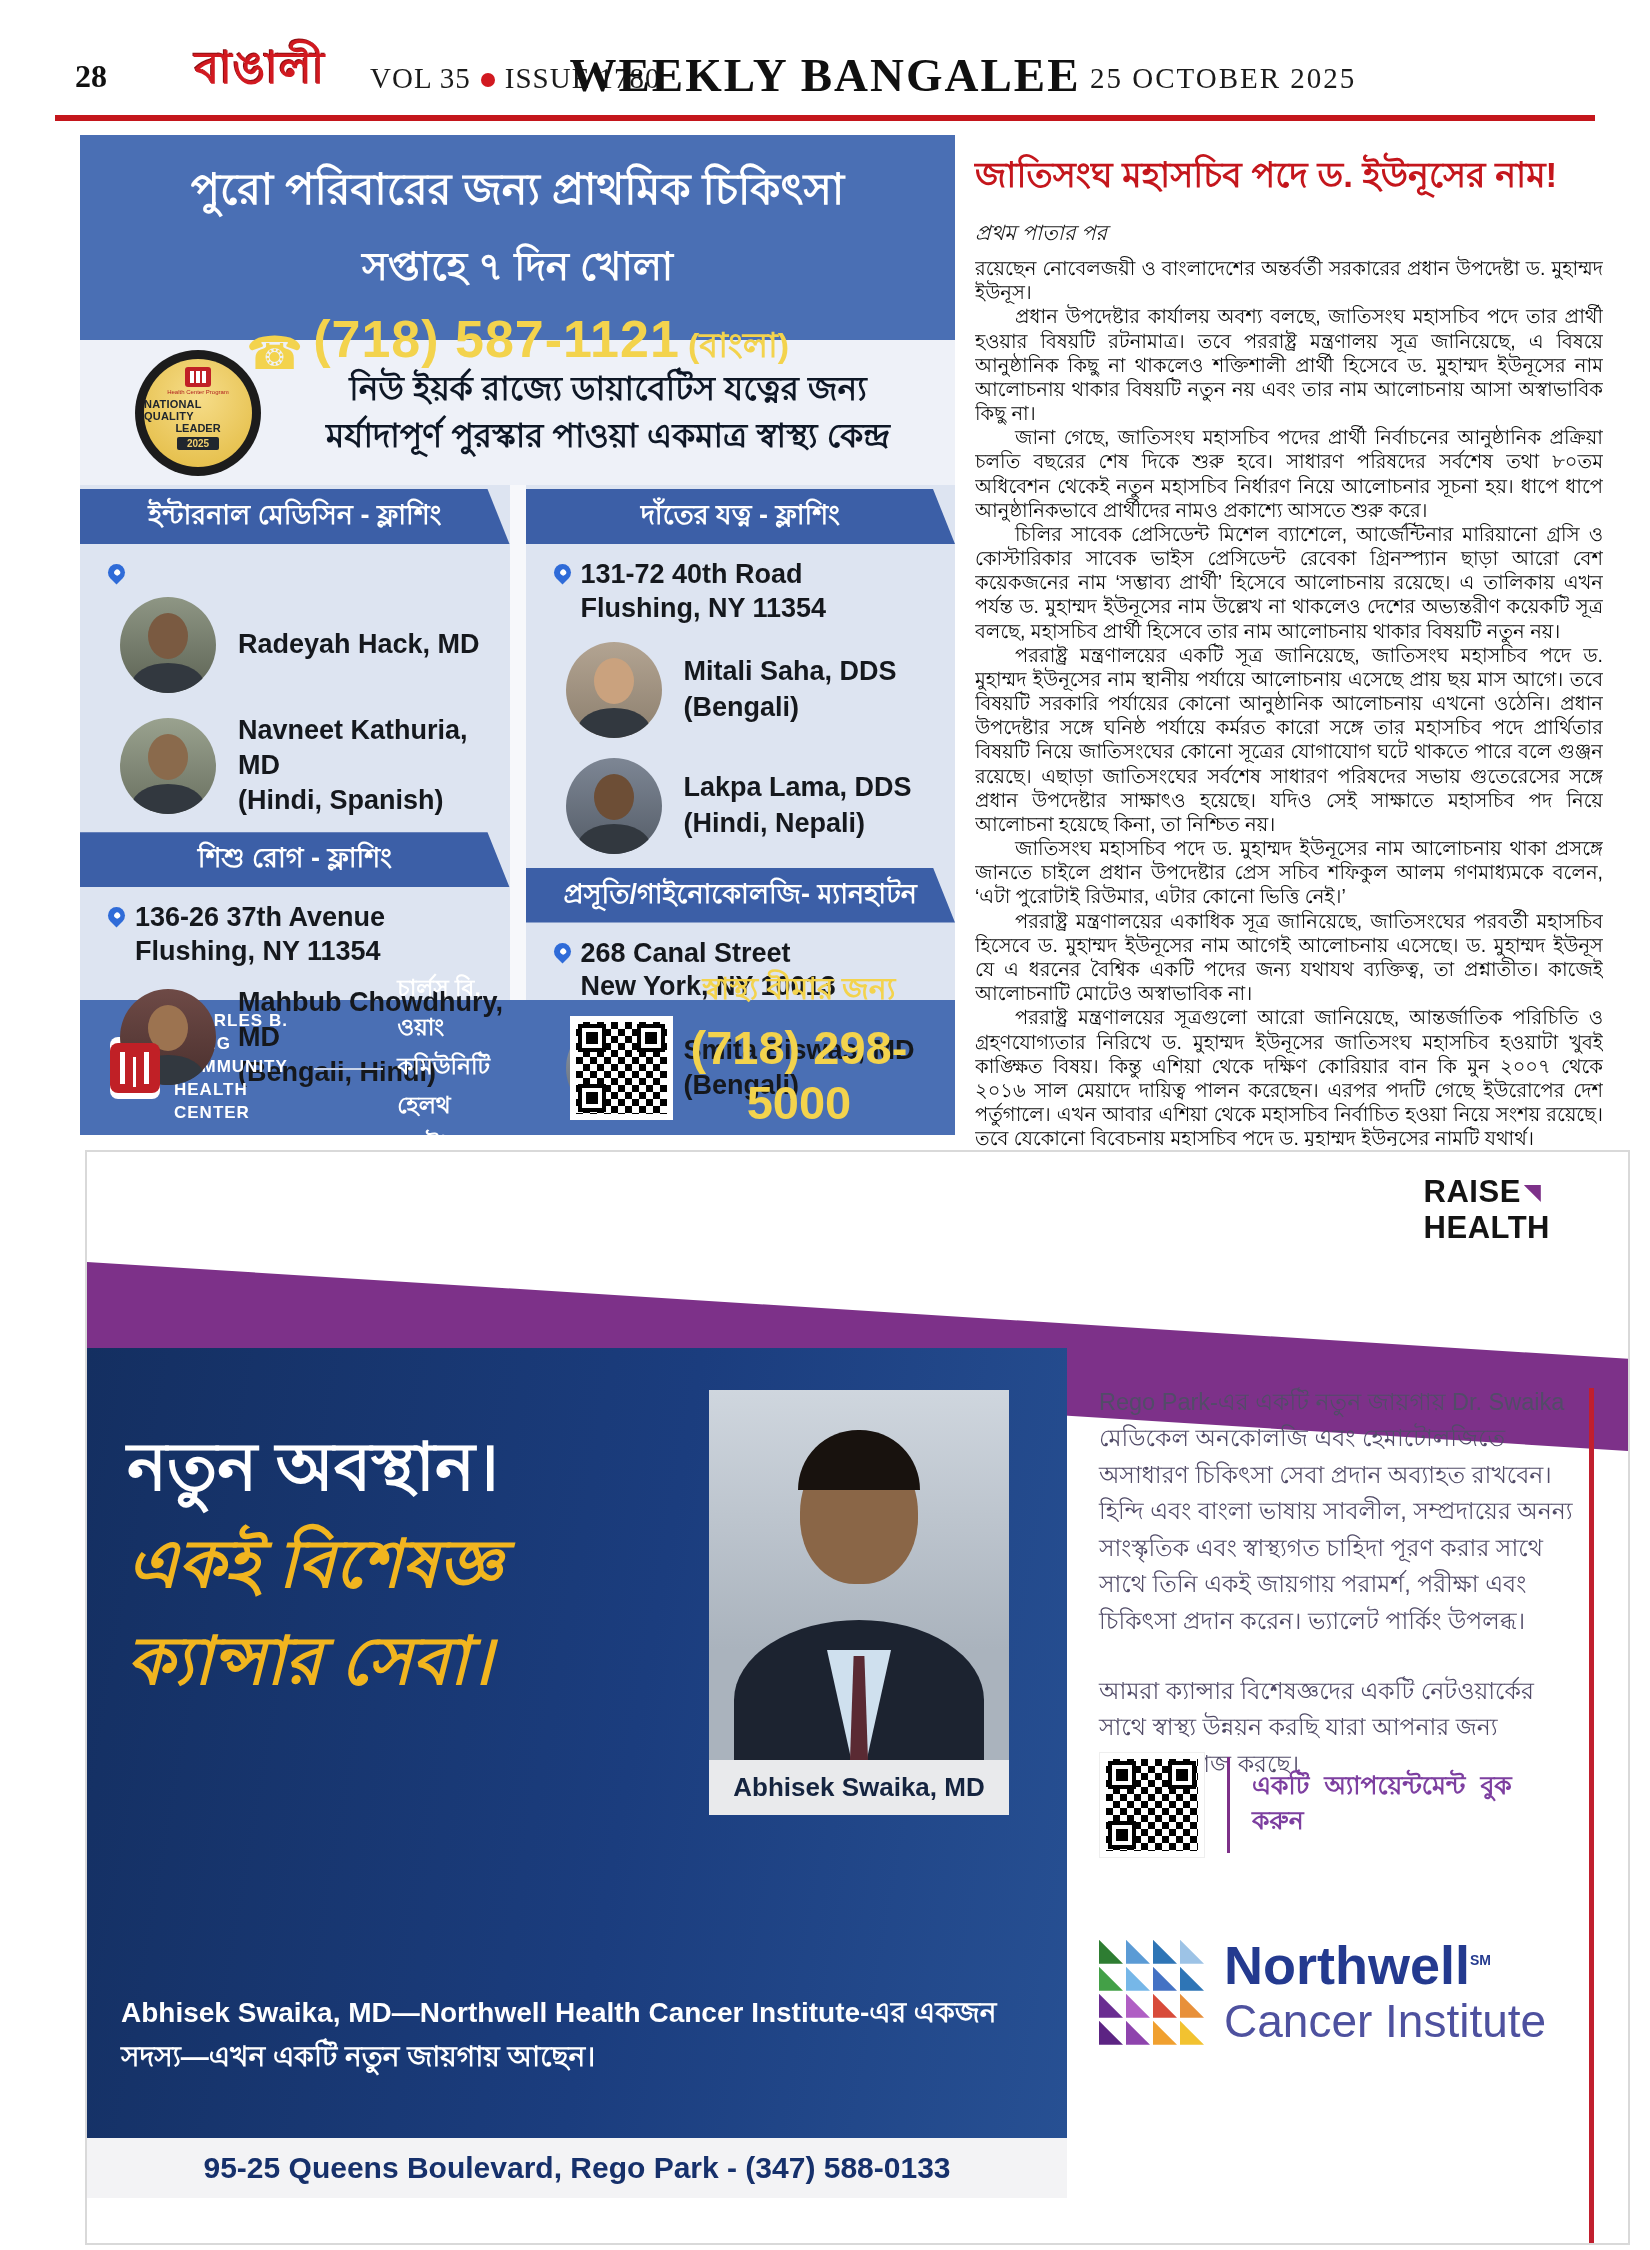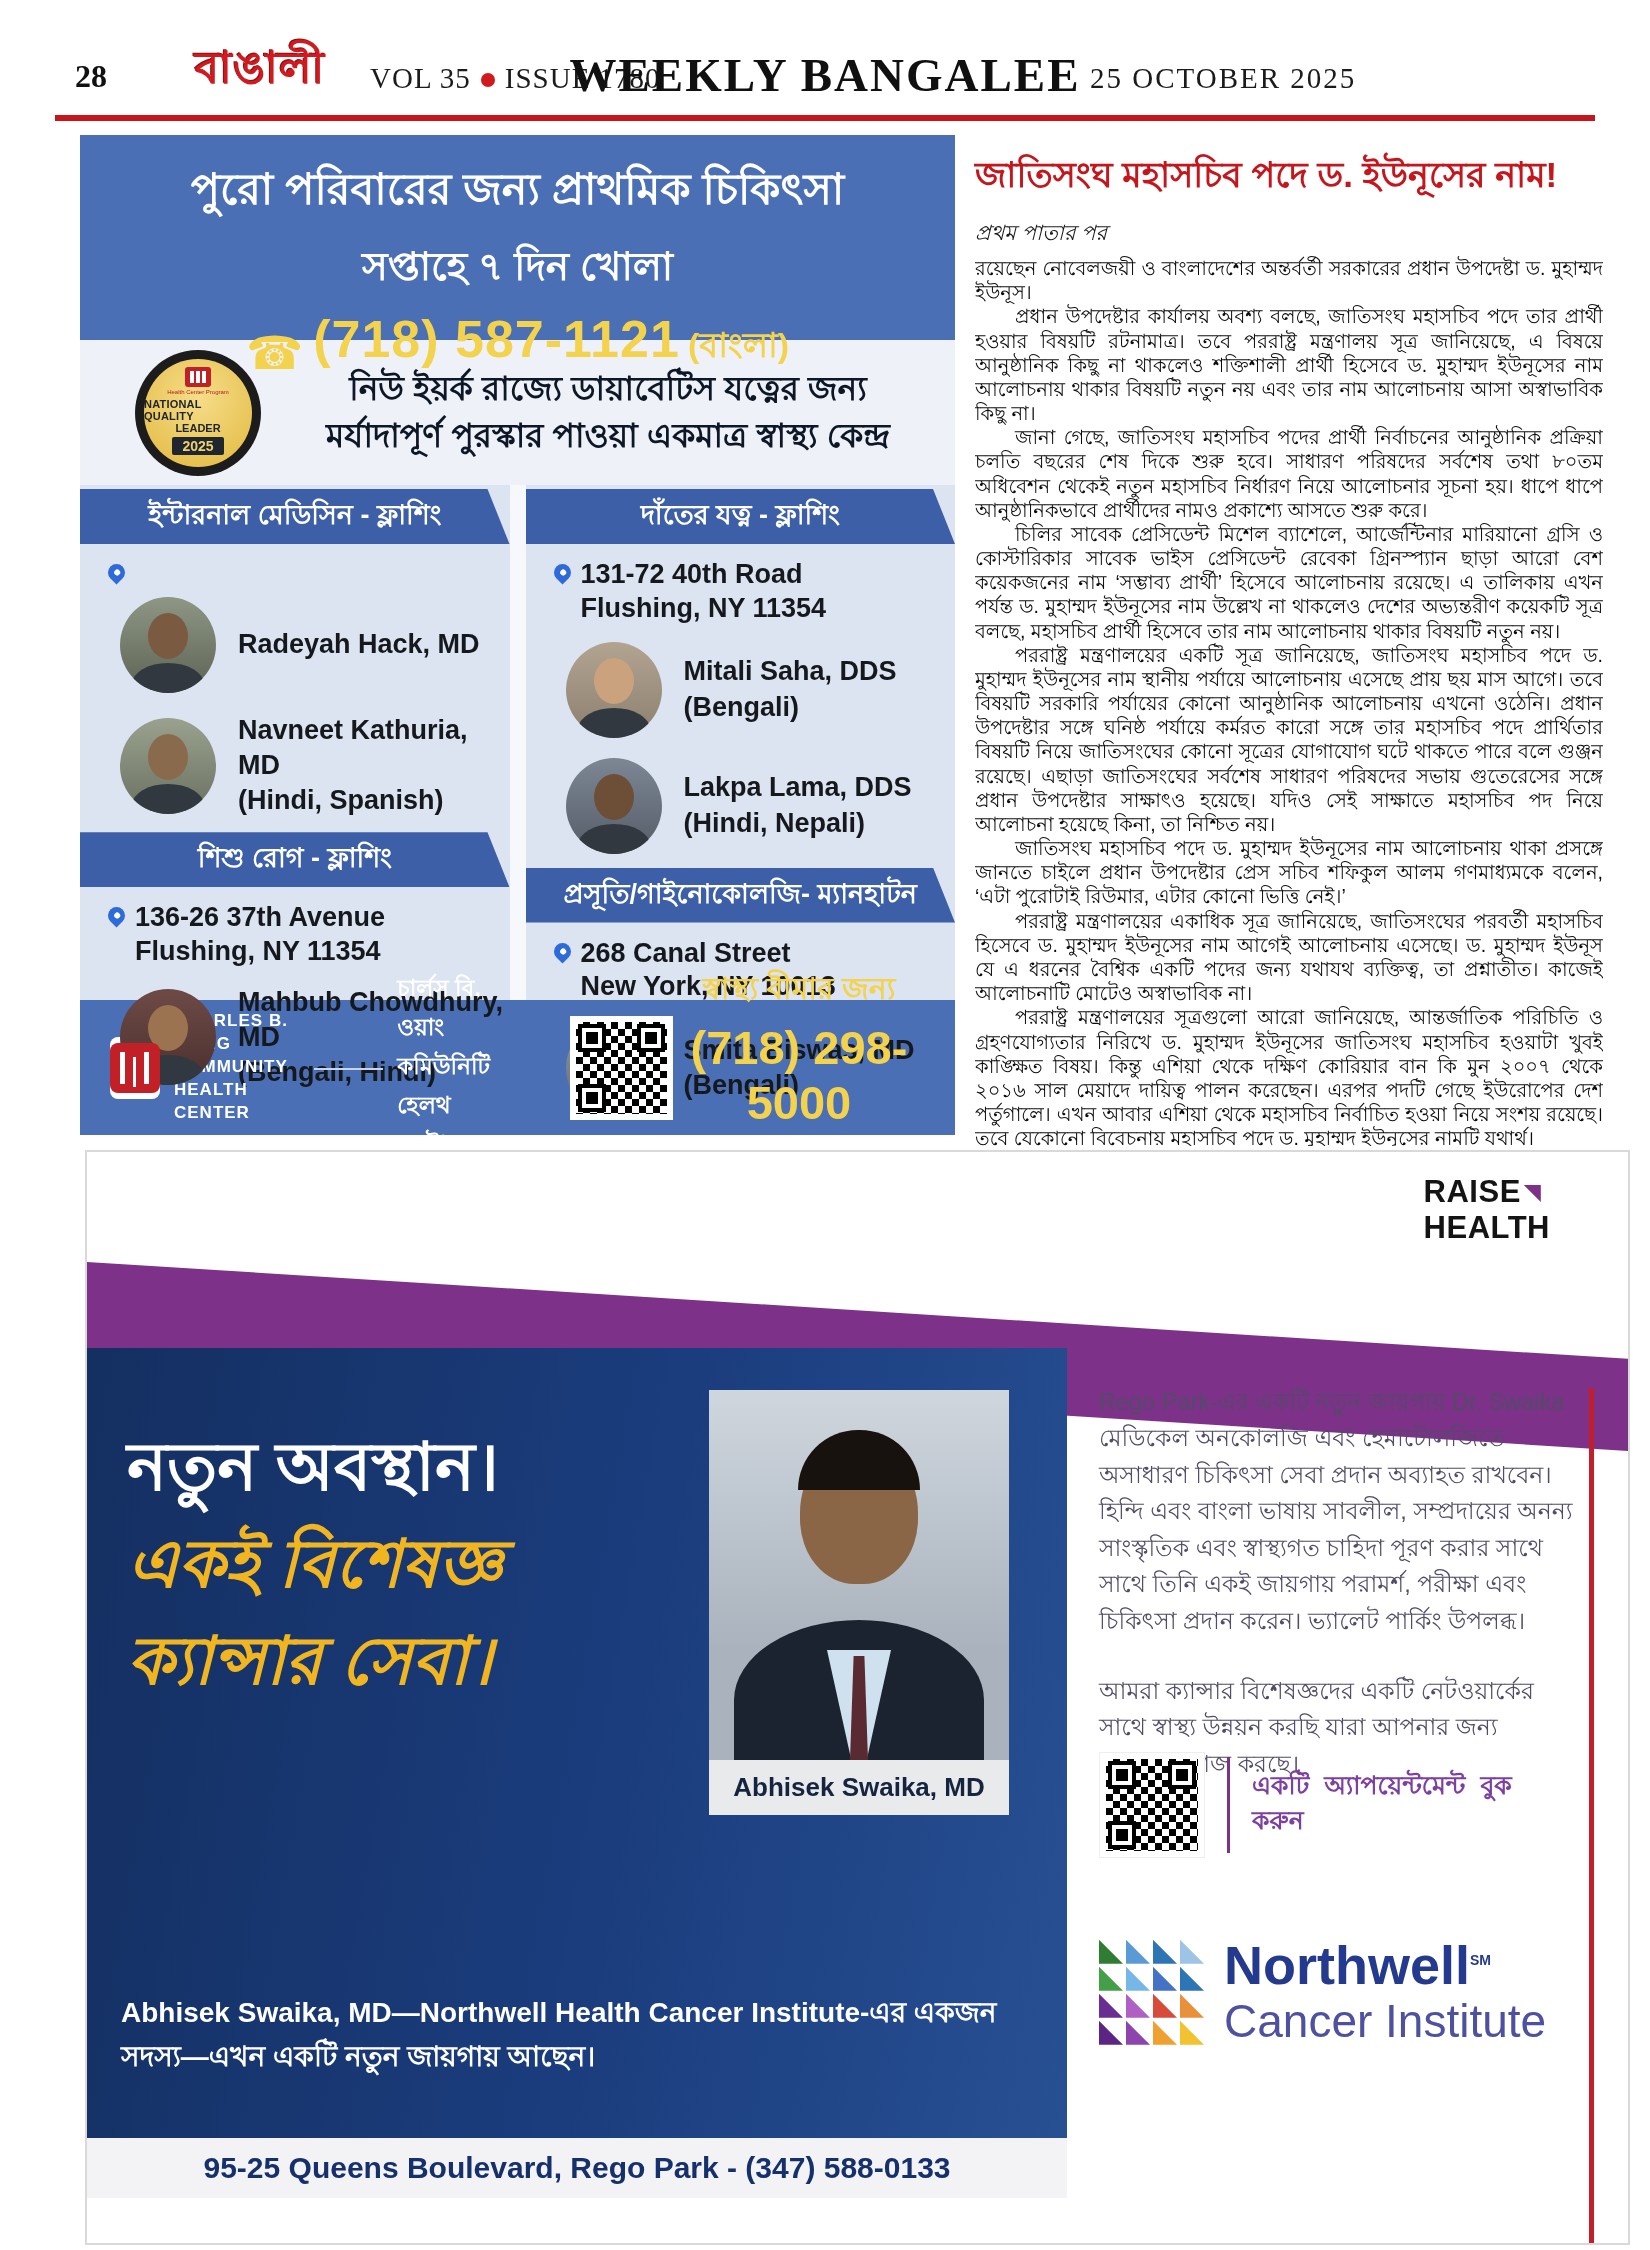--- a/index.html
+++ b/index.html
@@ -29,21 +29,21 @@
   .cbw-top .phsuf{font-size:34px;margin-left:8px;}
   .cbw-badge-row{height:145px;background:#eef1f8;display:flex;align-items:center;}
   .badge{position:relative;width:126px;height:126px;margin-left:55px;flex:0 0 auto;border-radius:50%;background:#1c1c1c;}
   .badge .inner{position:absolute;inset:9px;border-radius:50%;background:radial-gradient(circle at 50% 35%,#f6dd8a,#e2b93e);
                 display:flex;flex-direction:column;align-items:center;justify-content:flex-start;padding-top:8px;box-sizing:border-box;}
   .badge .redbox{width:26px;height:20px;background:#c02026;border-radius:3px;position:relative;}
   .badge .redbox:before{content:"";position:absolute;left:5px;top:4px;width:4px;height:12px;background:#fff;box-shadow:6px 0 0 #fff,12px 0 0 #fff;}
   .badge .prog{font-size:6px;color:#b02020;margin-top:2px;white-space:nowrap;}
   .badge .t1{font-size:11px;font-weight:800;color:#20262e;margin-top:3px;letter-spacing:.2px;}
   .badge .t2{font-size:11px;font-weight:800;color:#20262e;}
-  .badge .yr{margin-top:3px;background:#20262e;color:#f0cf6f;font-size:14px;font-weight:bold;padding:1px 10px;border-radius:2px;}
+  .badge .yr{margin-top:3px;background:#20262e;color:#f0cf6f;font-size:10px;font-weight:bold;padding:1px 10px;border-radius:2px;}
   .cbw-award{flex:1;text-align:center;font-size:33px;font-weight:800;color:#0e1726;line-height:1.4;}
   .cbw-listing{height:515px;background:#f7f8fb;display:flex;gap:16px;}
   .cbw-col{flex:1;background:#dde4f1;padding:0 0 0 0;}
   .sec-hd{margin:4px 0 10px 0;background:#3c5fa7;color:#fff;font-weight:800;font-size:27px;text-align:center;
           padding:5px 0;clip-path:polygon(0 0,calc(100% - 22px) 0,100% 100%,0 100%);}
   .addr{display:flex;gap:10px;padding:4px 0 6px 28px;}
   .pin{flex:0 0 auto;width:17px;height:17px;margin-top:6px;background:#2f6bd8;border-radius:50% 50% 50% 0;transform:rotate(-45deg);position:relative;}
   .pin:before{content:"";position:absolute;left:5.5px;top:5.5px;width:6px;height:6px;border-radius:50%;background:#fff;}
   .addr .atxt{font-size:27px;font-weight:800;color:#15181d;line-height:1.25;}
   .doc{display:flex;align-items:center;gap:22px;padding:10px 0 10px 40px;}

